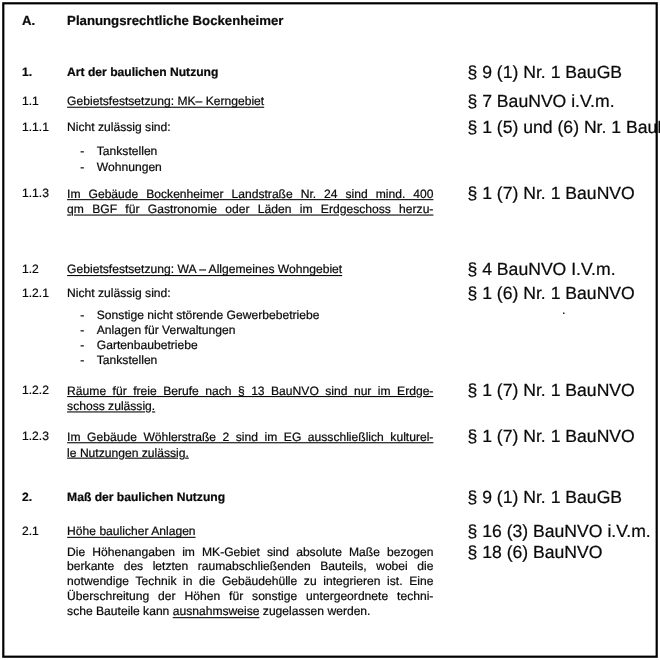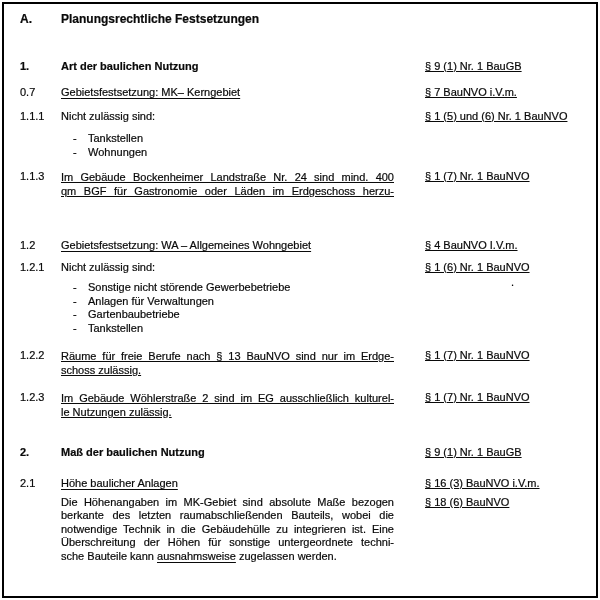--- a/index.html
+++ b/index.html
@@ -6,52 +6,52 @@
   body{
     width:600px;height:600px;position:relative;background:#fff;color:#0a0a0a;
     font-family:"Liberation Sans",sans-serif;
     -webkit-text-stroke:0.2px currentColor;
     overflow:hidden;
   }
   .page-border{position:absolute;inset:2px;border:2px solid #000;pointer-events:none;}
   .row{position:absolute;left:0;width:600px;}
   .num{position:absolute;left:20px;top:0;font-size:11px;line-height:13px;white-space:nowrap;}
   .txt{position:absolute;left:61px;top:0;width:333px;font-size:11px;line-height:13.4px;}
-  .ref{position:absolute;left:425px;top:0;width:168px;font-size:11px;line-height:13px;white-space:nowrap;text-decoration:underline;}
+  .ref{position:absolute;left:425px;top:0;width:168px;font-size:16px;line-height:13px;white-space:nowrap;}
   .b{font-weight:bold;}
   .u{text-decoration:underline;text-underline-offset:2px;}
   .fs12{font-size:12px;}
   .lh14 .line{line-height:14px;text-decoration:underline;}
   .jline{text-align:justify;text-align-last:justify;}
   .bullets{position:absolute;left:73px;top:0;width:321px;font-size:11px;line-height:13.6px;}
   .bullet-line{position:relative;padding-left:15px;}
   .dash{position:absolute;left:0;top:0;}
   .emph{text-decoration:underline;text-underline-offset:2px;}
   .artifact{position:absolute;left:511px;top:276px;font-size:11px;}
 </style>
 </head>
 <body>
 
 <div class="page-border"></div>
 
 <main>
 
   <div class="row" style="top:13px">
     <span class="num b fs12">A.</span>
-    <span class="txt b fs12">Planungsrechtliche Festsetzungen</span>
+    <span class="txt b fs12">Planungsrechtliche Bockenheimer</span>
   </div>
 
   <div class="row" style="top:60px">
     <span class="num b">1.</span>
     <span class="txt b">Art der baulichen Nutzung</span>
     <span class="ref">§ 9 (1) Nr. 1 BauGB</span>
   </div>
 
   <div class="row" style="top:86px">
-    <span class="num">0.7</span>
+    <span class="num">1.1</span>
     <span class="txt u">Gebietsfestsetzung: MK– Kerngebiet</span>
     <span class="ref">§ 7 BauNVO i.V.m.</span>
   </div>
 
   <div class="row" style="top:110px">
     <span class="num">1.1.1</span>
     <span class="txt">Nicht zulässig sind:</span>
     <span class="ref">§ 1 (5) und (6) Nr. 1 BauNVO</span>
   </div>
 

